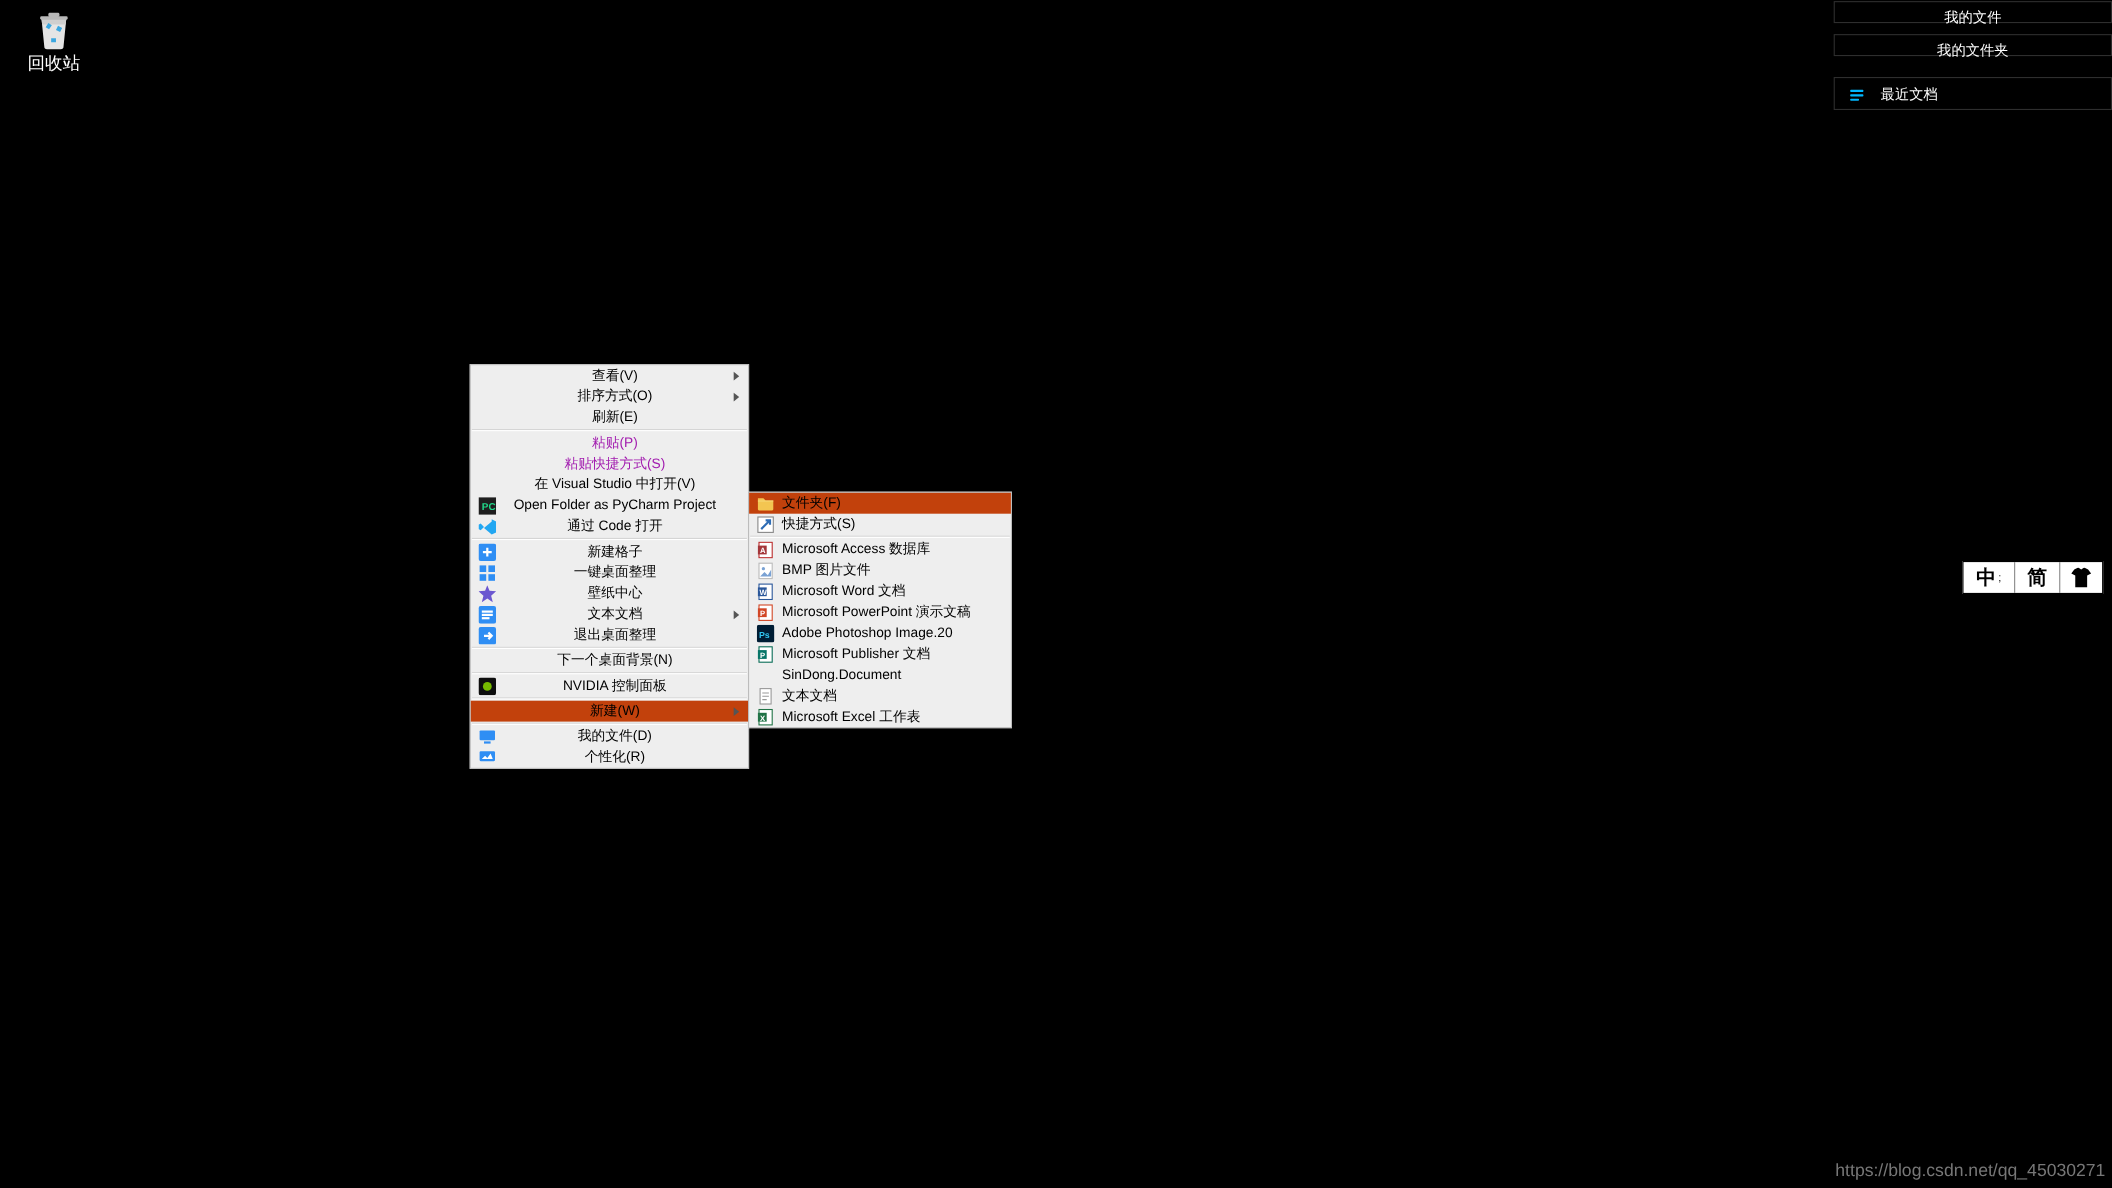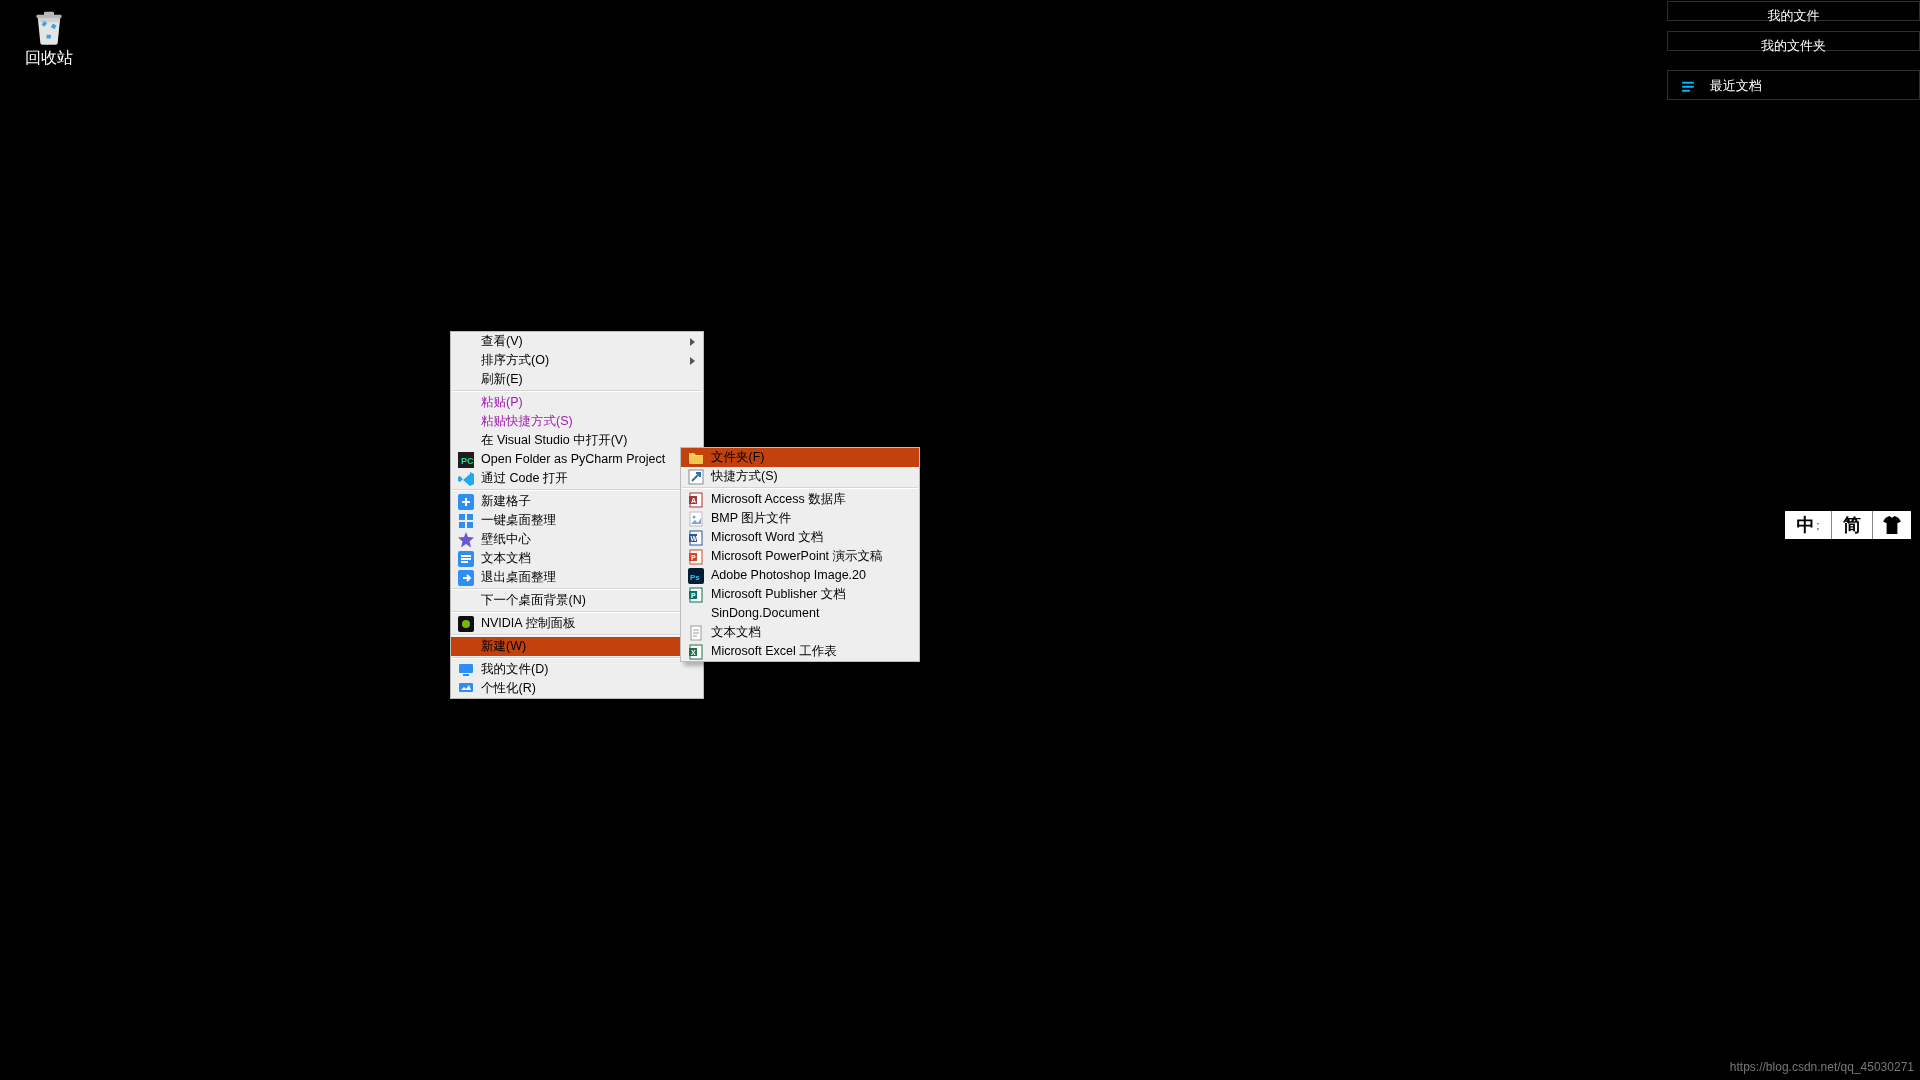--- a/index.html
+++ b/index.html
@@ -107,21 +107,21 @@
     align-items:center;
     justify-content:center;
   }
   .ime .seg1{width:46px;border-right:1px solid #888;}
   .ime .seg2{width:40px;border-right:1px solid #888;}
   .ime .seg3{width:38px;}
 
   .watermark{
     position:absolute;
     right:6px; bottom:6px;
-    font-size:12px;
+    font-size:16px;
     color:#777;
   }
 </style>
 </head>
 <body>
 
 <div class="desktop-icon" style="left:12px; top:6px;">
   <svg class="sys-icon" viewBox="0 0 64 64">
     <path fill="#e5e5e5" d="M14 18 h36 l-4 40 a4 4 0 0 1 -4 4 H22 a4 4 0 0 1 -4 -4 Z"></path>
     <path fill="#cfcfcf" d="M14 18 h36 l-1 8 H15 Z"></path>
@@ -136,21 +136,21 @@
 <div class="side-panel center" style="top:31px;"><span>我的文件夹</span></div>
 <div class="side-panel" style="top:70px; height:30px; line-height:30px;">
   <svg class="panel-icon" viewBox="0 0 24 24">
     <rect x="3" y="4" width="18" height="3" rx="1"></rect>
     <rect x="3" y="10" width="18" height="3" rx="1"></rect>
     <rect x="3" y="16" width="12" height="3" rx="1"></rect>
   </svg>
   <span>最近文档</span>
 </div>
 
-<div class="menu" style="left:450px; top:331px; width:252px;">
+<div class="menu" style="left:427px; top:331px; width:252px;text-align:center;">
   <div class="item sub"><span>查看(V)</span></div>
   <div class="item sub"><span>排序方式(O)</span></div>
   <div class="item"><span>刷新(E)</span></div>
   <div class="sep"></div>
   <div class="item disabled"><span>粘贴(P)</span></div>
   <div class="item disabled"><span>粘贴快捷方式(S)</span></div>
   <div class="item"><span>在 Visual Studio 中打开(V)</span></div>
   <div class="item">
     <svg class="mi-icon" viewBox="0 0 16 16">
         <rect width="16" height="16" fill="#1e1e1e"></rect>

